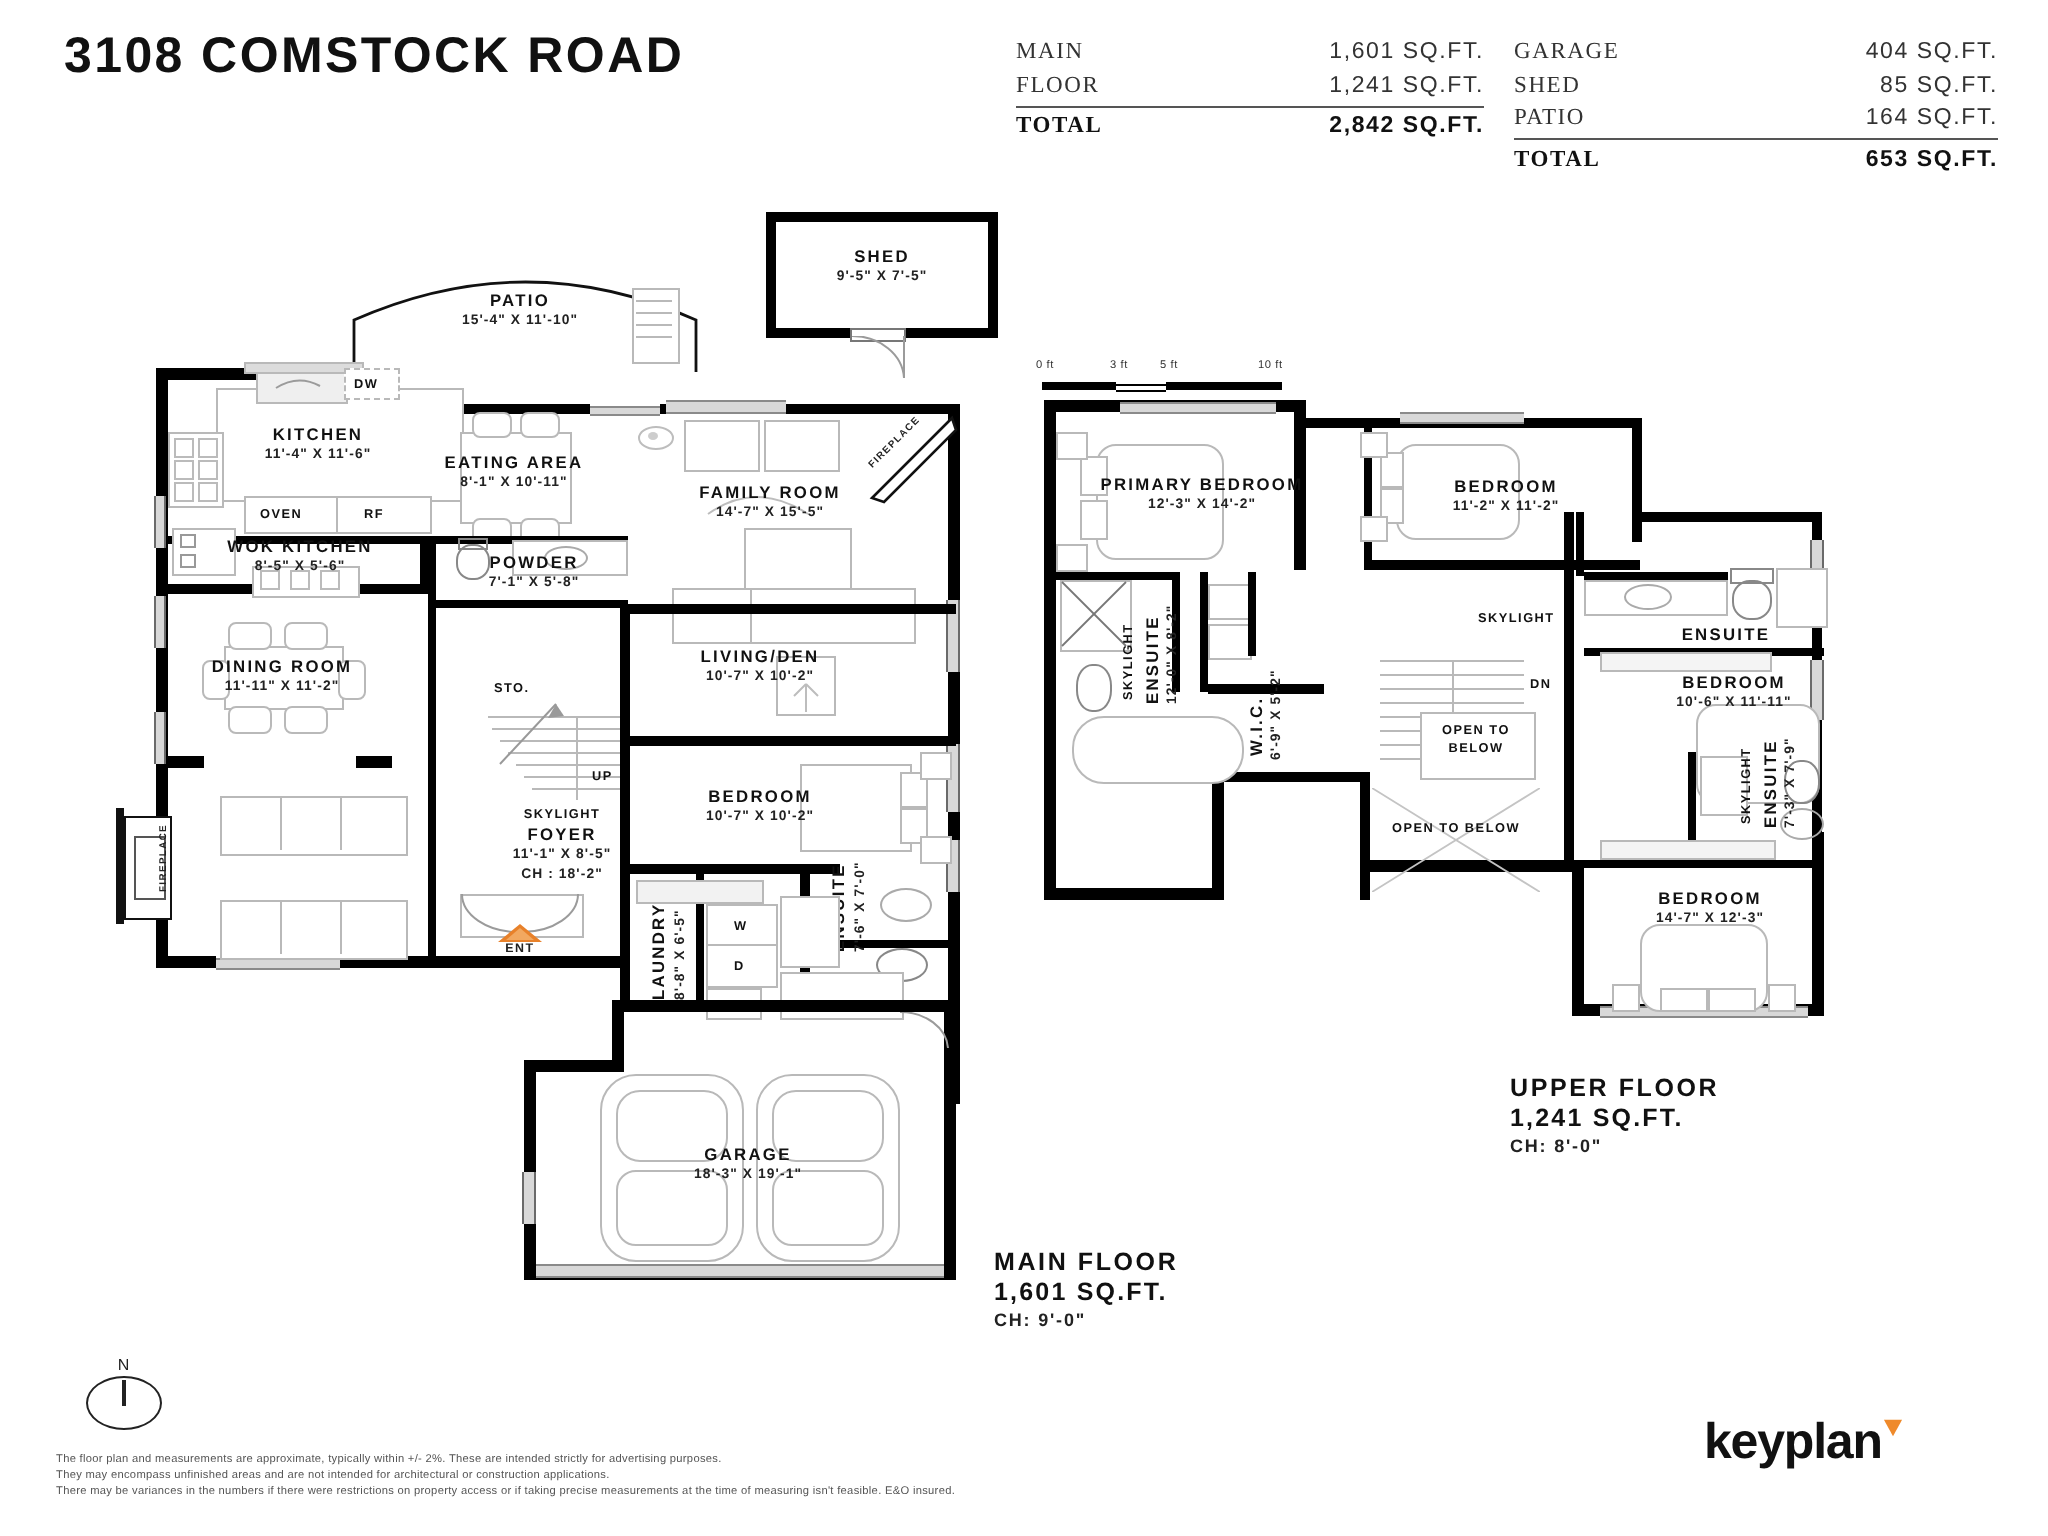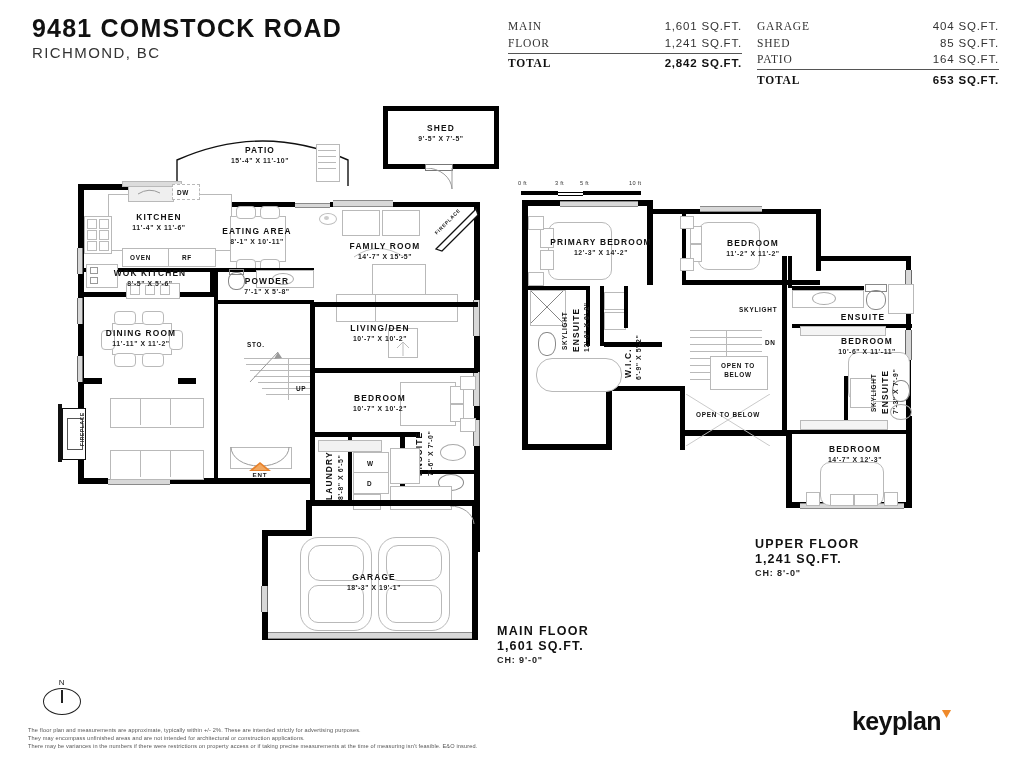--- a/index.html
+++ b/index.html
@@ -74,22 +74,21 @@
   #logo{left:852px;top:708px;}
   #logo .logo-text{font-size:25px;font-weight:bold;letter-spacing:-.6px;color:#111;line-height:27px;}
   #logo .logo-mark{position:absolute;right:-11px;top:1px;width:11px;height:10px;}
 
   .fireplace-txt{font-size:4.9px;font-weight:bold;letter-spacing:.7px;color:#222;}
 </style>
 </head>
 <body>
 
 <div class="abs" id="header-address">
-  <div class="addr-line1">9481 COMSTOCK ROAD</div>
-  <div class="addr-line2">RICHMOND, BC</div>
+  <div class="addr-line1">3108 COMSTOCK ROAD</div>
 </div>
 
 <div class="abs area-table" id="area-table-left">
   <div class="area-row">
     <span class="lbl">MAIN</span>
     <span class="val">1,601 SQ.FT.</span>
   </div>
   <div class="area-row">
     <span class="lbl">FLOOR</span>
     <span class="val">1,241 SQ.FT.</span>
@@ -304,20 +303,26 @@
     <div class="lline" style="left:18px;top:30px;width:48px;height:1px;"></div>
     <div class="lline" style="left:22px;top:36px;width:44px;height:1px;"></div>
     <div class="lline" style="left:44px;top:0;width:1px;height:42px;"></div>
   </div>
   <svg class="abs" width="50" height="38" style="left:248px;top:346px;">
     <line x1="2" y1="36" x2="30" y2="6" stroke="#999" stroke-width="1"></line>
     <path d="M30,6 L26,13 L34,12 Z" fill="#999"></path>
   </svg>
   <div class="rsmall abs" style="left:296px;top:384px;">UP</div>
 
+  <div class="rlabel" style="left:229px;top:403px;width:104px;">
+    <div class="rsmall">SKYLIGHT</div>
+    <div class="rname">FOYER</div>
+    <div class="rdim">11'-1"   X    8'-5"</div>
+    <div class="rdim">CH : 18'-2"</div>
+  </div>
 
   <div class="lbox" style="left:230px;top:447px;width:60px;height:20px;"></div>
   <svg class="abs" width="60" height="20" style="left:230px;top:447px;">
     <path d="M1,0 A28,19 0 0 0 29,19" fill="none" stroke="#9b9b9b" stroke-width="1"></path>
     <path d="M59,0 A28,19 0 0 1 31,19" fill="none" stroke="#9b9b9b" stroke-width="1"></path>
   </svg>
 
   <div class="wall" style="left:310px;top:302px;width:168px;height:5px;"></div>
   <div class="wall" style="left:310px;top:302px;width:5px;height:68px;"></div>
   <div class="wall" style="left:310px;top:368px;width:168px;height:5px;"></div>

